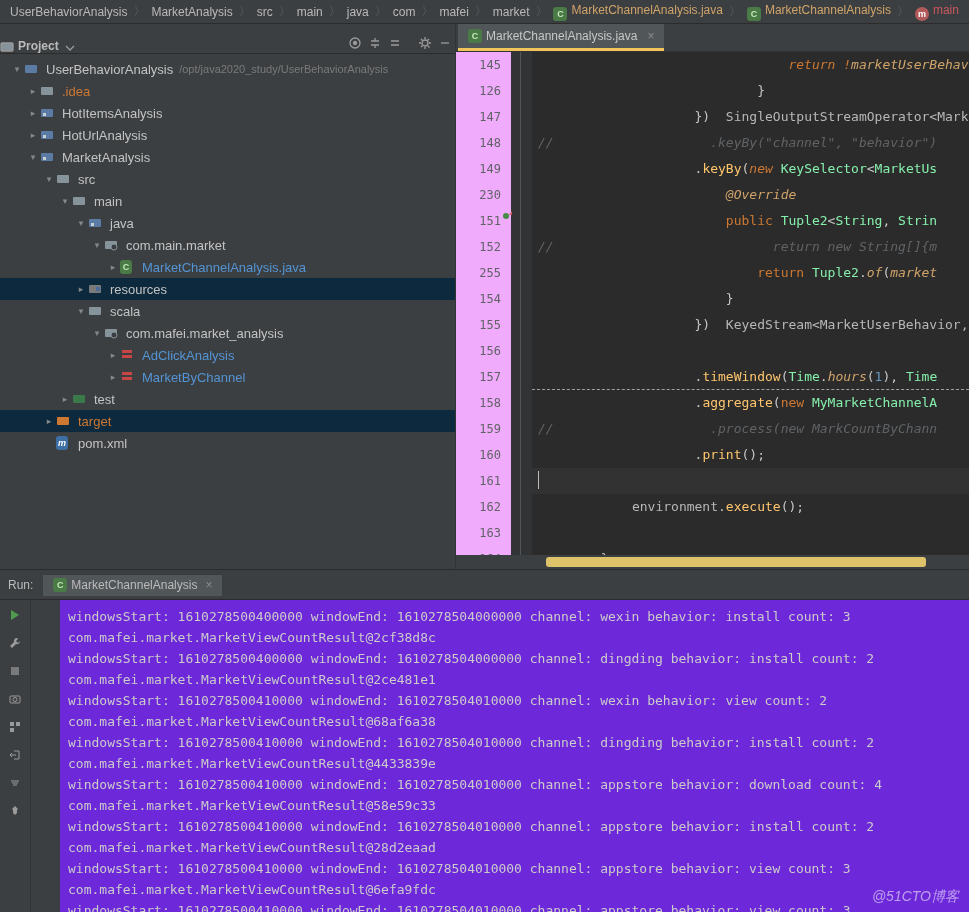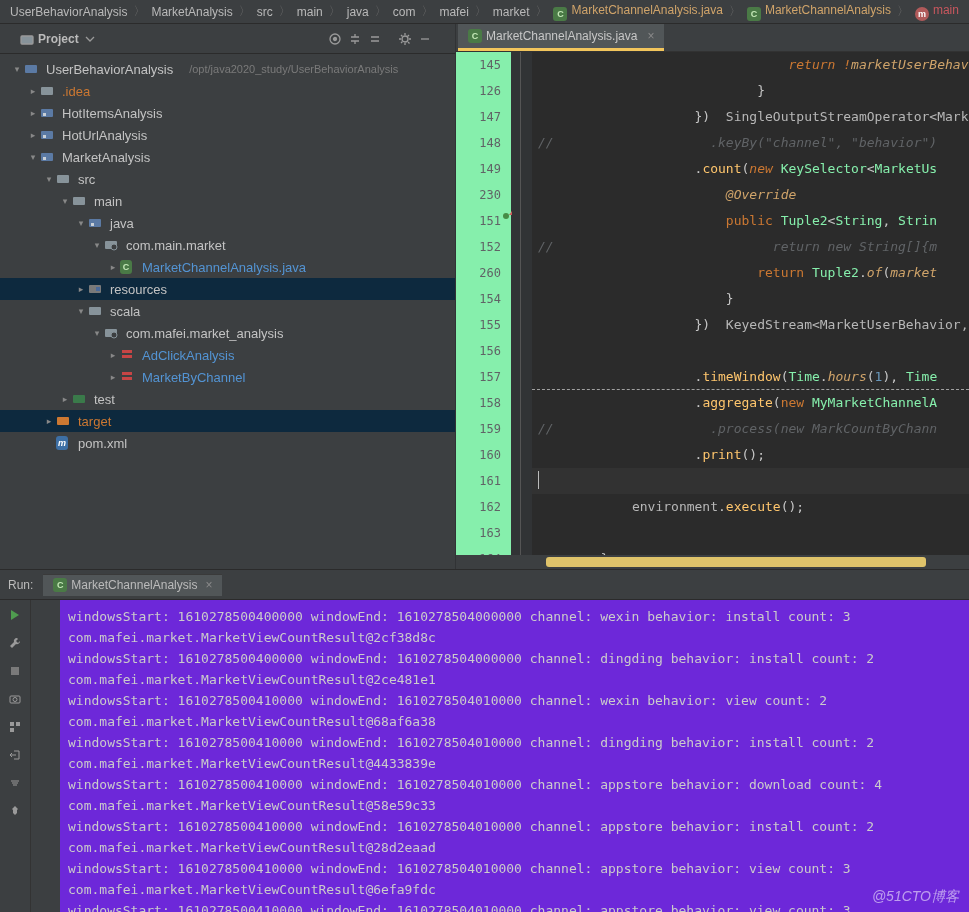--- a/index.html
+++ b/index.html
@@ -9,46 +9,46 @@
   .breadcrumbs .crumb{color:#b9b9b9;padding:0 2px;cursor:pointer}
   .breadcrumbs .sep{color:#6a6a6a;padding:0 4px}
   .breadcrumbs .crumb.class{color:#d0a46a}
   .breadcrumbs .crumb.method{color:#c7575e}
   .ic{display:inline-block;width:14px;height:14px;border-radius:3px;vertical-align:-3px;margin-right:4px;text-align:center;line-height:14px;font-size:9px;font-weight:bold}
   .ic-c{background:#4a7a46;color:#c4e8b7}
   .ic-m{background:#b05a5a;color:#fff;border-radius:50%}
   .split{display:flex;height:calc(100% - 24px - 313px - 30px)}
   .left{width:456px;border-right:1px solid #313335;display:flex;flex-direction:column;background:#3c3f41}
   .right{flex:1;display:flex;flex-direction:column;background:#2b2b2b;min-width:0}
-  .proj-header{display:flex;align-items:center;height:30px;border-bottom:1px solid #2b2b2b;padding:0 20px}
+  .proj-header{display:flex;align-items:flex-end;height:30px;border-bottom:1px solid #2b2b2b;padding:0 0}
   .proj-header .label{color:#bbb;font-weight:bold;margin-left:4px}
   .proj-header .spacer{flex:1}
   .proj-header .tool-icon{width:20px;height:20px;display:flex;align-items:center;justify-content:center;color:#9a9a9a;cursor:pointer}
   .proj-header svg{stroke:#9a9a9a;fill:none;stroke-width:1.3}
   .tree{flex:1;overflow:auto;font-size:13px;padding:4px 0}
   .tree .row{display:flex;align-items:center;height:22px;padding-right:8px;cursor:pointer;white-space:nowrap}
   .tree .row.sel{background:#0d293e}
   .tree .arr{width:14px;display:flex;justify-content:center;color:#888;font-size:9px}
   .tree .icon{width:16px;height:16px;margin-right:6px;display:flex;align-items:center;justify-content:center}
   .tree .icon svg{width:16px;height:16px}
   .tree .name{color:#c3c3c3}
-  .tree .dim{color:#7a7a7a;margin-left:16px;font-size:11px}
+  .tree .dim{color:#7a7a7a;margin-left:6px;font-size:11px}
   .tree .excl{color:#cc7832}
   .tree .blue{color:#5394d4}
   .fold{fill:#87939a}
   .fold-b{fill:#5b7aa4}
   .fold-o{fill:#cc7832}
   .fold-t{fill:#3a7a4a}
   .fold-r{fill:#7a7a7a}
   .editor-tabs{height:28px;background:#3c3f41;display:flex;align-items:flex-end;border-bottom:1px solid #323232}
   .editor-tab{height:27px;display:flex;align-items:center;padding:0 10px;background:#515658;border-bottom:3px solid #f2c55c;color:#c7c7c7;font-size:12px;margin-left:2px}
   .editor-tab .close{margin-left:10px;color:#8a8a8a;cursor:pointer}
   .editor{flex:1;overflow:hidden;position:relative}
   .code-row{display:flex;align-items:stretch}
-  .gutter{width:56px;text-align:right;padding-right:10px;color:#606366;background:#86efac;border-right:1px solid #313335;font-size:12px;line-height:26px;height:26px;position:relative}
+  .gutter{width:56px;text-align:right;padding-right:10px;color:#606366;background:#f0abfc;border-right:1px solid #313335;font-size:12px;line-height:26px;height:26px;position:relative}
   .gutter .diff{position:absolute;right:2px;top:5px;width:6px;height:6px;border-radius:50%;background:#468c46}
   .gutter .diff.up::after{content:"";position:absolute;right:-6px;top:-2px;width:0;height:0;border-left:3px solid transparent;border-right:3px solid transparent;border-bottom:4px solid #cc5a5a}
   .fold-col{width:20px;background:#313335;position:relative;height:26px}
   .fold-col .line{position:absolute;left:8px;top:0;bottom:0;border-left:1px solid #555}
   .code{flex:1;padding-left:6px;line-height:26px;height:26px;white-space:pre;font-size:13px;overflow:hidden}
   .code.hl{background:#323232}
   .code .caret{border-left:1px solid #bbb;display:inline-block;height:18px;vertical-align:-4px}
   .kw{color:#cc7832;font-style:italic}
   .kw2{color:#cc7832}
   .num{color:#6897bb}
@@ -351,21 +351,21 @@
           <div class="fold-col">
             <div class="line"></div>
           </div>
           <div class="code"><span class="com">//                    .keyBy("channel", "behavior")</span></div>
         </div>
         <div class="code-row mono">
           <div class="gutter">149</div>
           <div class="fold-col">
             <div class="line"></div>
           </div>
-          <div class="code">                    <span class="br">.</span><span class="fn">count</span><span class="br">(</span><span class="kw">new</span> <span class="typ">KeySelector</span><span class="br">&lt;</span><span class="typ">MarketUs</span></div>
+          <div class="code">                    <span class="br">.</span><span class="fn">keyBy</span><span class="br">(</span><span class="kw">new</span> <span class="typ">KeySelector</span><span class="br">&lt;</span><span class="typ">MarketUs</span></div>
         </div>
         <div class="code-row mono">
           <div class="gutter">230</div>
           <div class="fold-col">
             <div class="line"></div>
           </div>
           <div class="code">                        <span class="ann">@Override</span></div>
         </div>
         <div class="code-row mono">
           <div class="gutter">151<span class="diff up"></span></div>
@@ -375,21 +375,21 @@
           <div class="code">                        <span class="kw2">public</span> <span class="typ">Tuple2</span><span class="br">&lt;</span><span class="typ">String</span><span class="br">,</span> <span class="typ">Strin</span></div>
         </div>
         <div class="code-row mono">
           <div class="gutter">152</div>
           <div class="fold-col">
             <div class="line"></div>
           </div>
           <div class="code"><span class="com">//                            return new String[]{m</span></div>
         </div>
         <div class="code-row mono">
-          <div class="gutter">260</div>
+          <div class="gutter">255</div>
           <div class="fold-col">
             <div class="line"></div>
           </div>
           <div class="code">                            <span class="kw2">return</span> <span class="typ">Tuple2</span><span class="br">.</span><span class="mth">of</span><span class="br">(</span><span class="mth">market</span></div>
         </div>
         <div class="code-row mono">
           <div class="gutter">154</div>
           <div class="fold-col">
             <div class="line"></div>
           </div>

